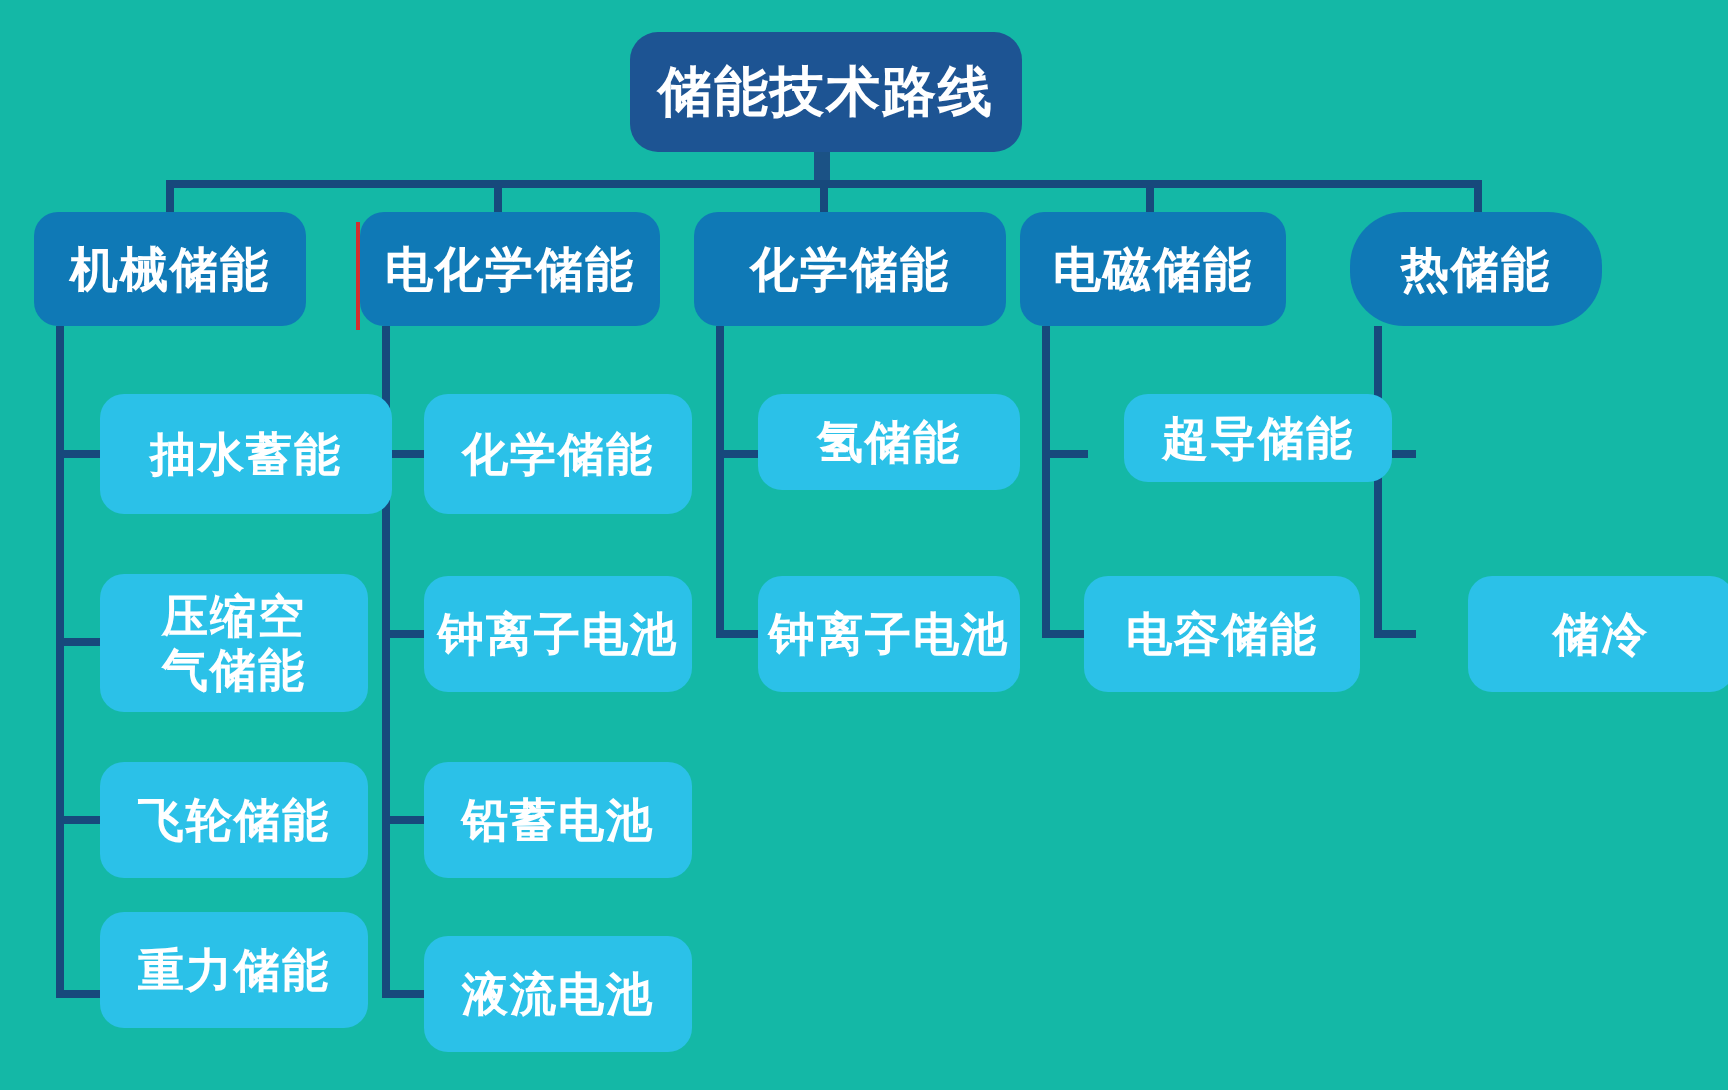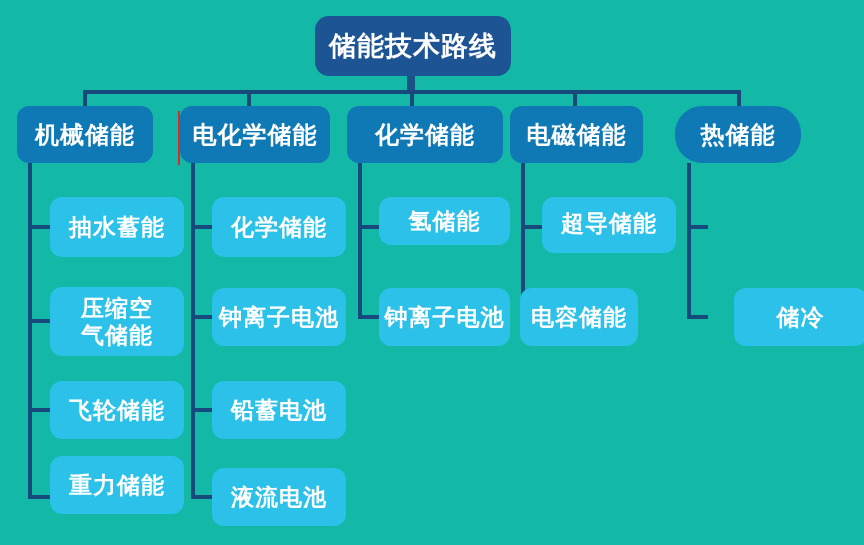--- a/index.html
+++ b/index.html
@@ -85,31 +85,31 @@
   <div class="artifact"></div>
 
   <div class="node root-box">储能技术路线</div>
 
   <div class="node cat cat-1">机械储能</div>
   <div class="node cat cat-2">电化学储能</div>
   <div class="node cat cat-3">化学储能</div>
   <div class="node cat cat-4">电磁储能</div>
   <div class="node cat cat-5">热储能</div>
 
-  <div class="node leaf" style="left:50px;top:197px;width:134px;height:60px;">抽水蓄能</div>
+  <div class="node leaf" style="left:50px;top:197px;width:146px;height:60px;">抽水蓄能</div>
   <div class="node leaf tall" style="left:50px;top:287px;width:134px;height:69px;">压缩空气储能</div>
   <div class="node leaf" style="left:50px;top:381px;width:134px;height:58px;">飞轮储能</div>
   <div class="node leaf" style="left:50px;top:456px;width:134px;height:58px;">重力储能</div>
 
   <div class="node leaf" style="left:212px;top:197px;width:134px;height:60px;">化学储能</div>
   <div class="node leaf" style="left:212px;top:288px;width:134px;height:58px;">钟离子电池</div>
   <div class="node leaf" style="left:212px;top:381px;width:134px;height:58px;">铅蓄电池</div>
   <div class="node leaf" style="left:212px;top:468px;width:134px;height:58px;">液流电池</div>
 
   <div class="node leaf" style="left:379px;top:197px;width:131px;height:48px;">氢储能</div>
   <div class="node leaf" style="left:379px;top:288px;width:131px;height:58px;">钟离子电池</div>
 
-  <div class="node leaf" style="left:542px;top:197px;width:134px;height:56px;font-family:Liberation Mono, monospace;">超导储能</div>
-  <div class="node leaf" style="left:520px;top:288px;width:118px;height:58px;">电容储能</div>
+  <div class="node leaf" style="left:562px;top:197px;width:134px;height:44px;">超导储能</div>
+  <div class="node leaf" style="left:542px;top:288px;width:138px;height:58px;">电容储能</div>
 
   <div class="node leaf" style="left:706px;top:288px;width:133px;height:58px;margin-left:28px;">储冷</div>
 
 </div>
 
 </body></html>

